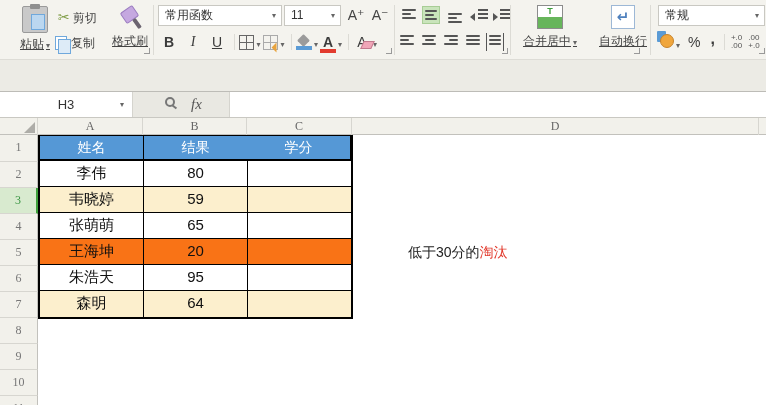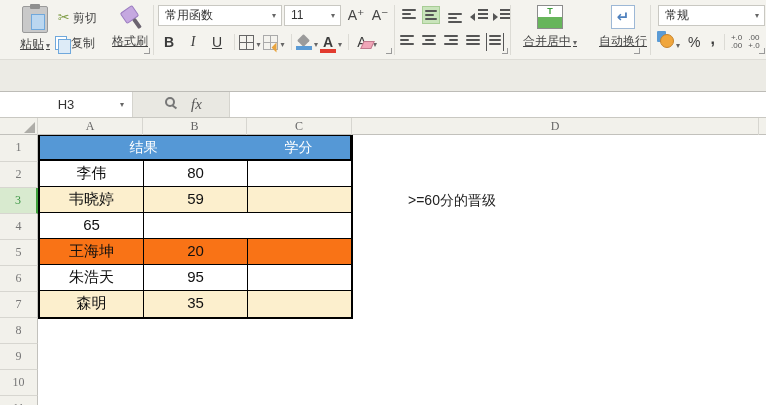--- a/index.html
+++ b/index.html
@@ -356,51 +356,53 @@
       <div class="rh">6</div>
       <div class="rh">7</div>
       <div class="rh">8</div>
       <div class="rh">9</div>
       <div class="rh">10</div>
       <div class="rh clip">11</div>
     </div>
 
     <div class="dtable">
       <div class="trow hdr">
+        <div class="tc tca">姓名</div>
         <div class="tc tcc">结果</div>
         <div class="tc tcb">学分</div>
       </div>
       <div class="trow">
         <div class="tc tca bg-white">李伟</div>
         <div class="tc tcb bg-white">80</div>
         <div class="tc tcc bg-white"></div>
       </div>
       <div class="trow">
         <div class="tc tca bg-yellow">韦晓婷</div>
         <div class="tc tcb bg-yellow">59</div>
         <div class="tc tcc bg-yellow"></div>
       </div>
       <div class="trow">
+        <div class="tc tca bg-white">张萌萌</div>
         <div class="tc tcb bg-white">65</div>
         <div class="tc tcc bg-white"></div>
       </div>
       <div class="trow">
         <div class="tc tca bg-gray">王海坤</div>
         <div class="tc tcb bg-gray">20</div>
         <div class="tc tcc bg-gray"></div>
       </div>
       <div class="trow">
         <div class="tc tca bg-white">朱浩天</div>
         <div class="tc tcb bg-white">95</div>
         <div class="tc tcc bg-white"></div>
       </div>
       <div class="trow">
         <div class="tc tca bg-yellow">森明</div>
-        <div class="tc tcb bg-yellow">35</div>
+        <div class="tc tcb bg-yellow">64</div>
         <div class="tc tcc bg-yellow"></div>
       </div>
     </div>
 
-    <div class="annot an1">
-      <span>&gt;=60分的晋级</span><span class="red"></span>
+    <div class="annot an3">
+      <span>低于30分的</span><span class="red">淘汰</span>
     </div>
   </div>
 </div>
 
 </body></html>

